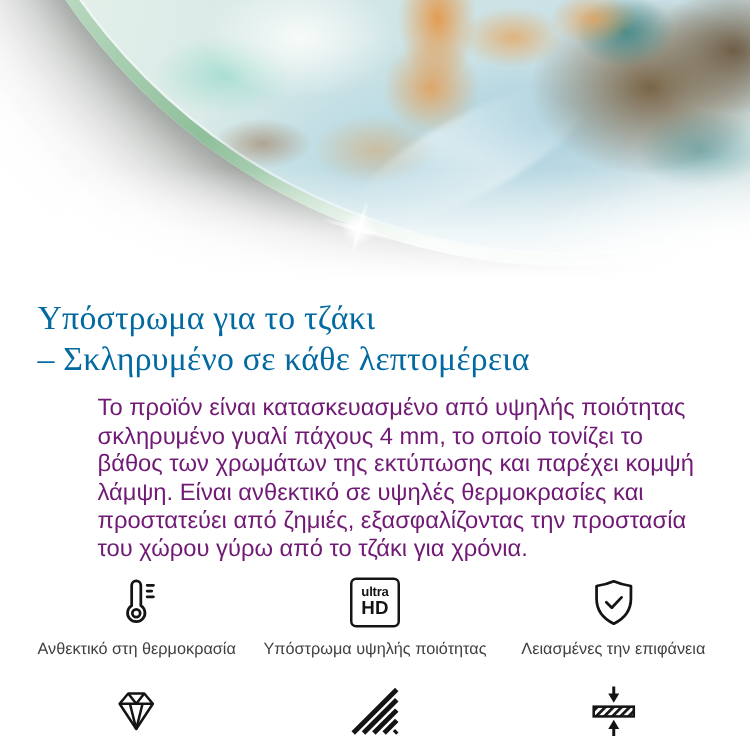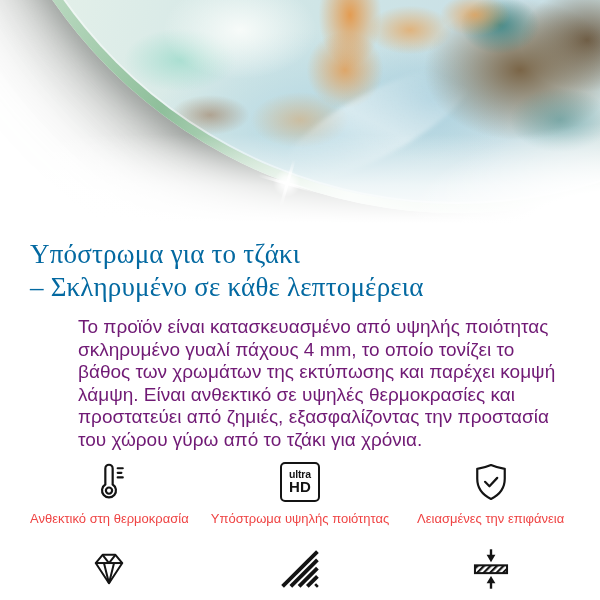--- a/index.html
+++ b/index.html
@@ -121,21 +121,21 @@
     display: flex;
     flex-direction: column;
     align-items: center;
     gap: 7px;
   }
   .icon-box { width: 44px; height: 44px; display: flex; align-items: center; justify-content: center; }
   .icon-box svg { width: 44px; height: 44px; }
   .feature .label {
     font-size: 13px;
     line-height: 16px;
-    color: #ef4444;
+    color: #404040;
     text-align: center;
     white-space: nowrap;
   }
   
   .uhd {
     width: 40px; height: 40px;
     border: 2.4px solid #141414;
     border-radius: 5px;
     display: flex; flex-direction: column;
     align-items: center; justify-content: center;

